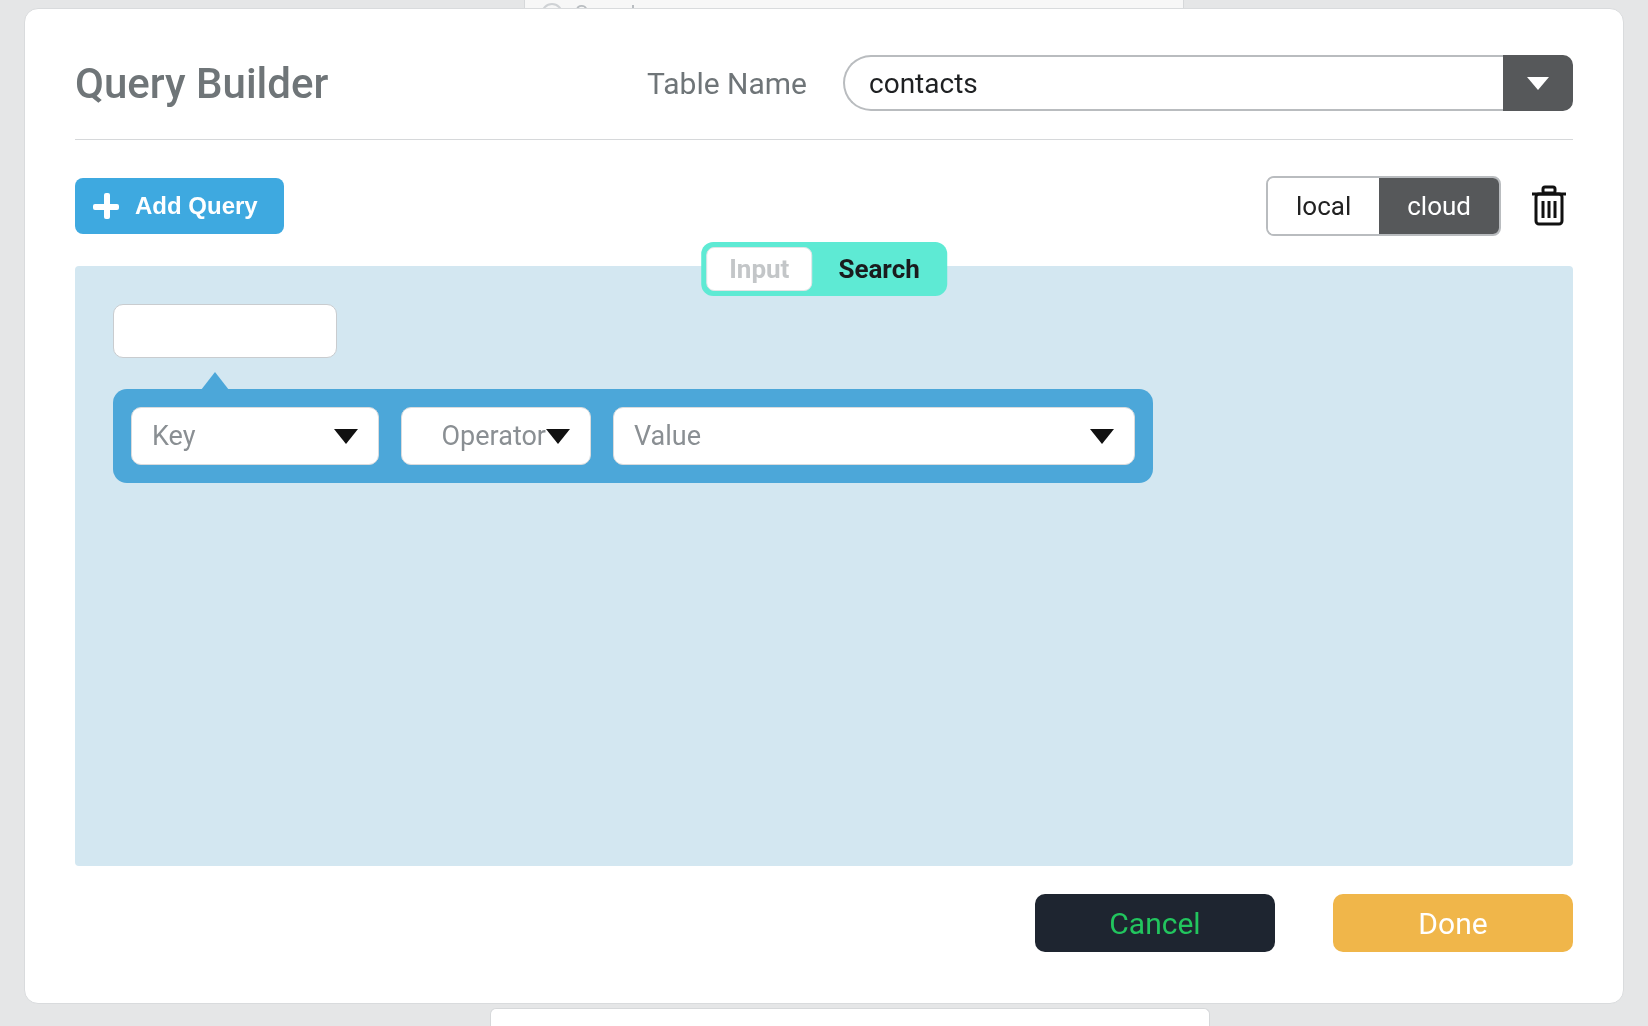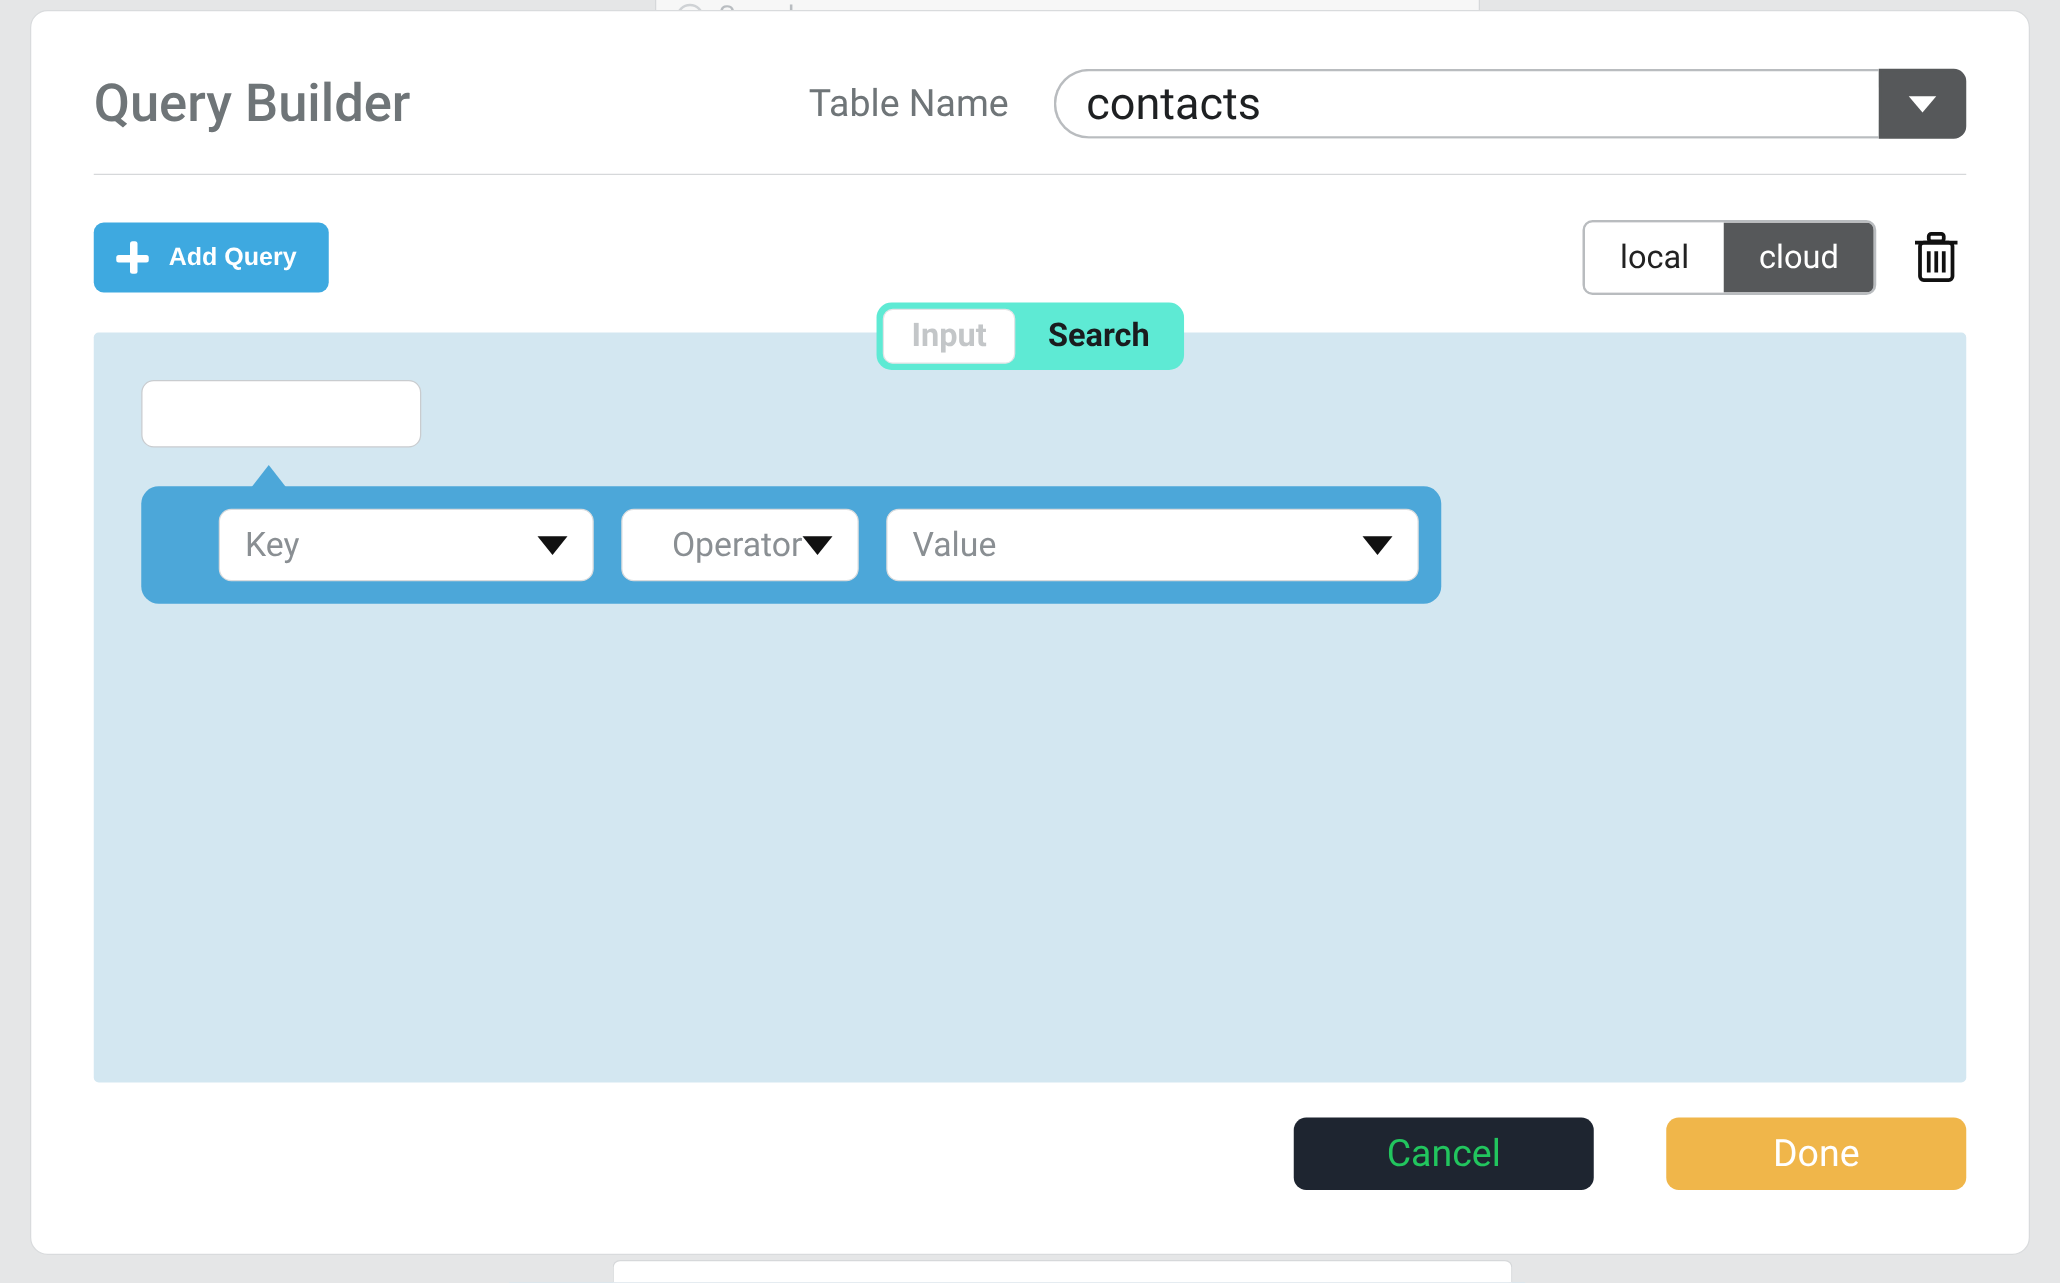--- a/index.html
+++ b/index.html
@@ -89,21 +89,21 @@
     max-width: 730px;
   }
   .table-select .field {
     flex: 1;
     border: 2px solid #b9bcbf;
     border-right: none;
     border-radius: 28px 0 0 28px;
     display: flex;
     align-items: center;
     padding: 0 24px;
-    font-size: 36px;
+    font-size: 28px;
     color: #1e2022;
     background: #fff;
   }
   .table-select .drop {
     width: 70px;
     background: #56585a;
     border: 2px solid #56585a;
     border-radius: 0 10px 10px 0;
     display: flex;
     align-items: center;
@@ -126,21 +126,21 @@
   .add-btn {
     background: #3ea9e0;
     color: #fff;
     border: none;
     border-radius: 8px;
     height: 56px;
     padding: 0 26px 0 18px;
     display: flex;
     align-items: center;
     gap: 16px;
-    font-size: 20px;
+    font-size: 24px;
     font-weight: 600;
     cursor: pointer;
   }
   .plus-icon {
     width: 26px; height: 26px; position: relative;
   }
   .plus-icon::before, .plus-icon::after {
     content: ""; position: absolute; background: #fff; border-radius: 2px;
   }
   .plus-icon::before { left: 11px; top: 0; width: 6px; height: 26px; }
@@ -249,21 +249,21 @@
     border-radius: 10px;
     height: 58px;
     display: flex;
     align-items: center;
     justify-content: space-between;
     padding: 0 20px;
     font-size: 27px;
     color: #8a8f93;
     cursor: pointer;
   }
-  .sel.key { width: 300px; margin-left: 44px; }
+  .sel.key { width: 248px; }
   .sel.op  { width: 190px; justify-content: flex-end; }
   .sel.val { flex: 1; }
   .caret-down-black {
     width: 0; height: 0;
     border-left: 12px solid transparent;
     border-right: 12px solid transparent;
     border-top: 15px solid #111;
   }
 
   .footer {

